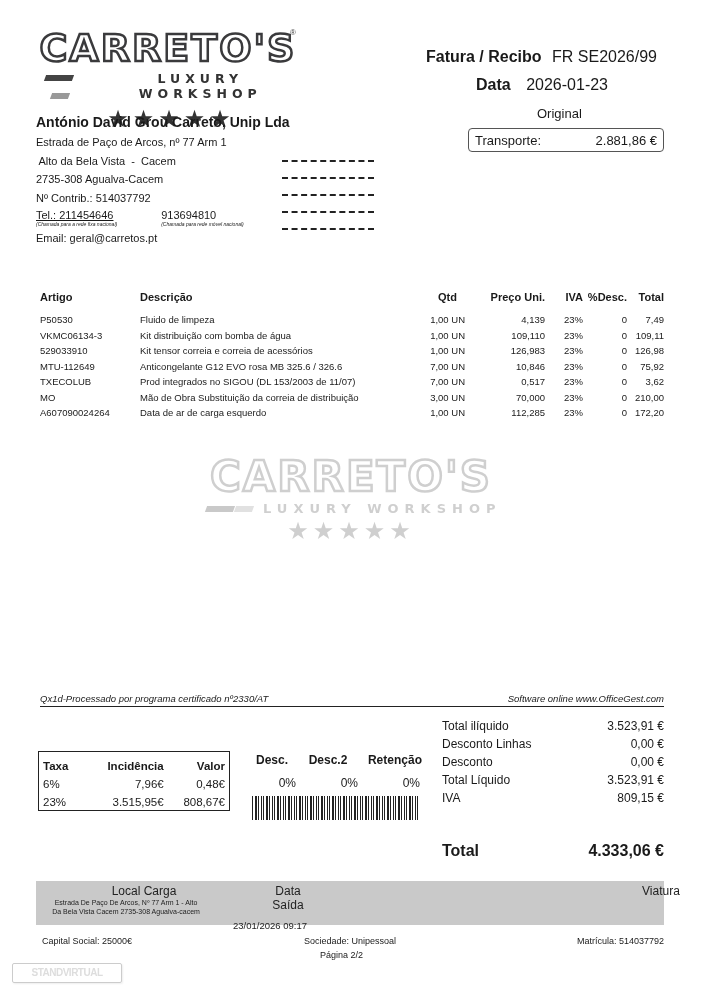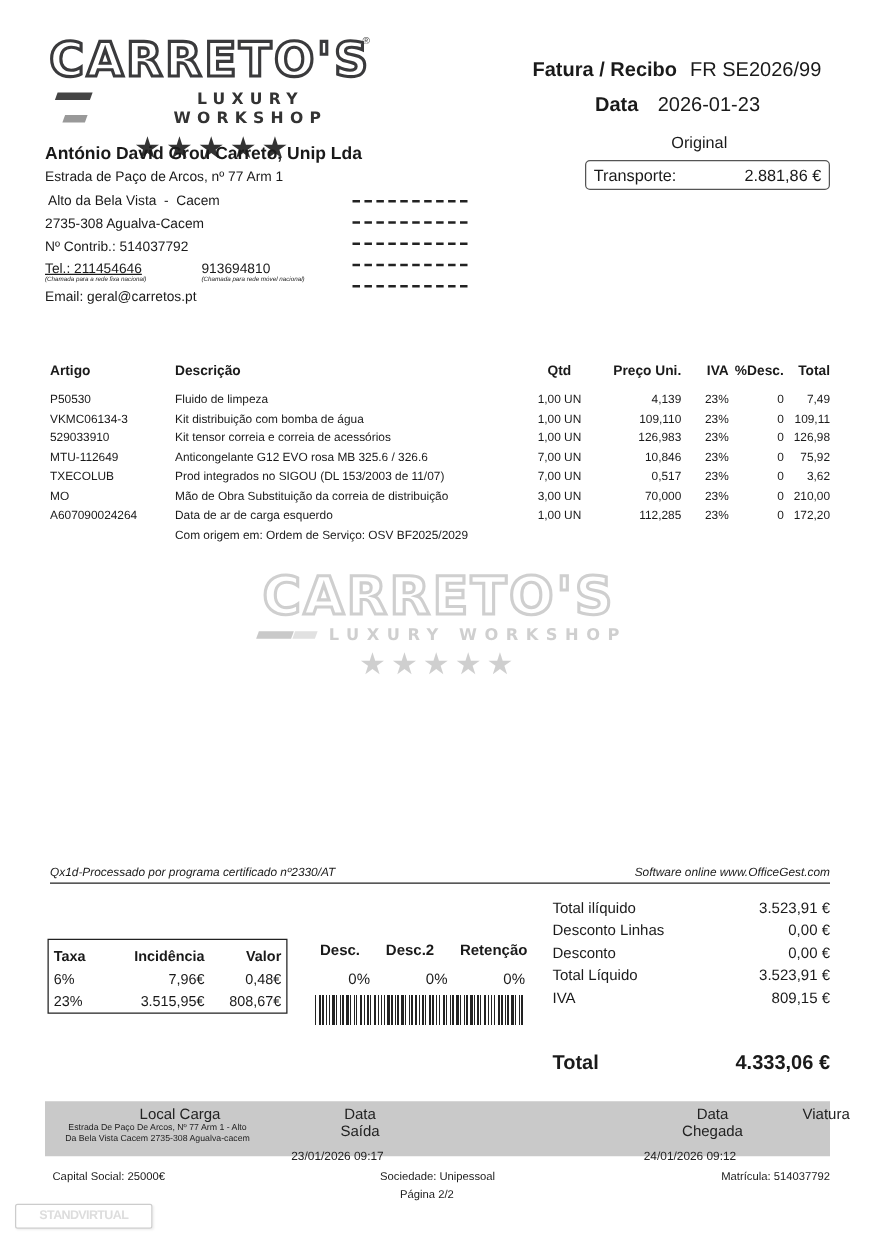--- a/index.html
+++ b/index.html
@@ -228,24 +228,20 @@
   </div>
   <div class="row">
     <span class="c-art">A607090024264</span>
     <span class="c-desc">Data de ar de carga esquerdo</span>
     <span class="c-qtd">1,00 UN</span>
     <span class="c-price">112,285</span>
     <span class="c-iva">23%</span>
     <span class="c-desc2">0</span>
     <span class="c-total">172,20</span>
   </div>
-  <div class="row">
-    <span class="c-art"></span>
-    <span style="width:400px;">Com origem em: Ordem de Serviço: OSV BF2025/2029</span>
-  </div>
 </div>
 
 <div class="logo wm-logo">
   <div class="brand">CARRETO'S</div>
   <div style="display:flex;align-items:center;gap:10px;padding-left:10px;">
     <span>
       <span class="bar" style="width:28px;background:#666;"></span><span class="bar" style="width:18px;background:#aaa;margin-left:1px;"></span>
     </span>
     <span class="sub">LUXURY WORKSHOP</span>
   </div>
@@ -316,24 +312,20 @@
 <div class="abs band">
   <div class="col" style="left:0;top:3px;width:180px;">
     <div class="lbl">Local Carga</div>
     <div class="small">Estrada De Paço De Arcos, Nº 77 Arm 1 - Alto</div>
     <div class="small">Da Bela Vista Cacem 2735-308 Agualva-cacem</div>
   </div>
   <div class="col" style="left:186px;top:3px;width:96px;">
     <div class="lbl">Data Saída</div>
     <div class="val" style="margin-top:8px;">23/01/2026 09:17</div>
   </div>
-  <div class="col" style="left:466px;top:3px;width:100px;">
-    <div class="lbl">Data Chegada</div>
-    <div class="val" style="margin-top:8px;">24/01/2026 09:12</div>
-  </div>
   <div class="col" style="left:570px;top:3px;width:56px;">
     <div class="lbl">Viatura</div>
   </div>
 </div>
 
 <div class="abs bottom-line" style="left:42px;">Capital Social: 25000€</div>
 <div class="abs bottom-line" style="left:304px;">Sociedade: Unipessoal</div>
 <div class="abs bottom-line" style="right:37px;">Matrícula: 514037792</div>
 <div class="abs page-num">Página 2/2</div>
 

